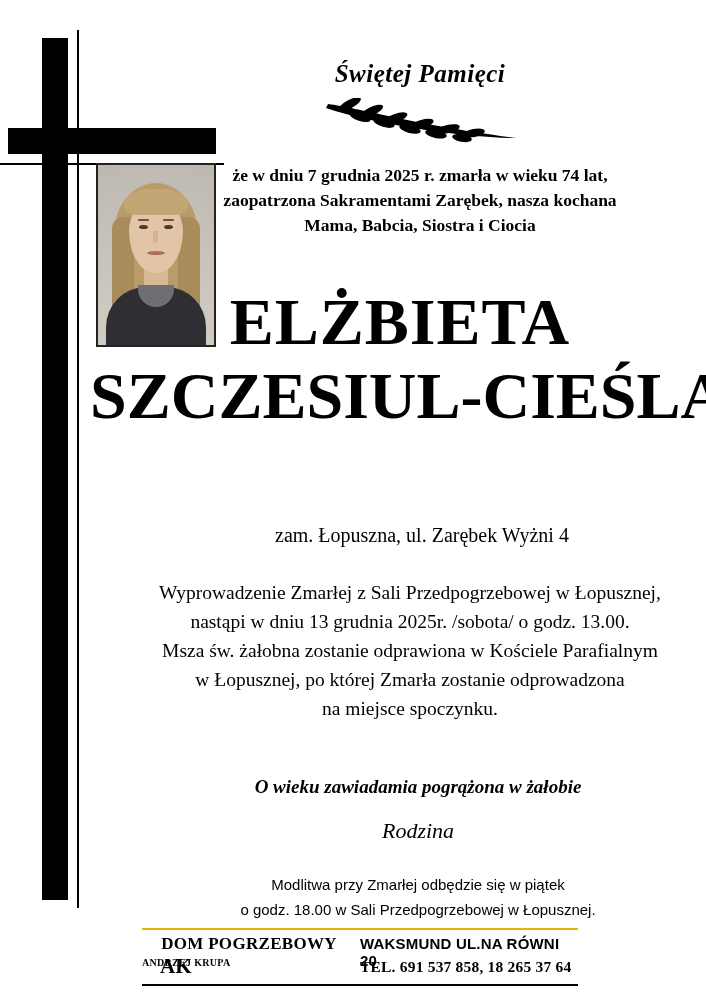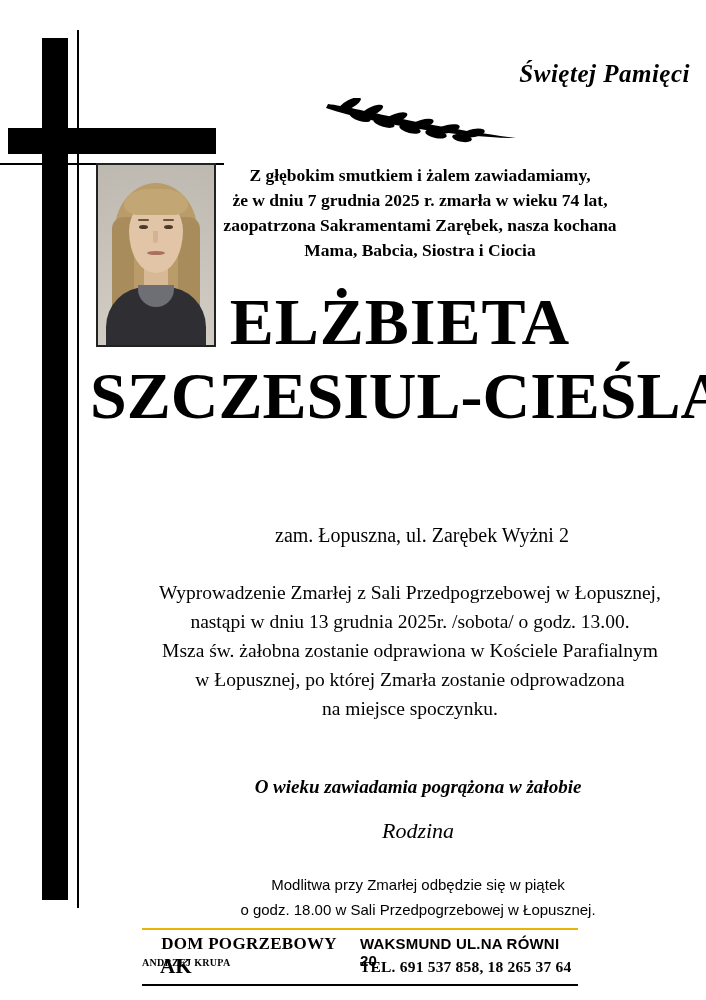--- a/index.html
+++ b/index.html
@@ -200,21 +200,21 @@
     top: 0;
     width: 556px;
     height: 1000px;
   }
 
   .swietej {
     position: absolute;
     left: 0;
     top: 60px;
     width: 540px;
-    text-align: right;
+    text-align: center;
     font-style: italic;
     font-weight: bold;
     font-size: 25px;
     letter-spacing: .5px;
   }
 
   .branch {
     position: absolute;
     left: 170px;
     top: 98px;
@@ -422,32 +422,31 @@
         <ellipse cx="154" cy="35" rx="11" ry="4" transform="rotate(-10 154 35)"></ellipse>
         <ellipse cx="40" cy="19" rx="11" ry="4" transform="rotate(18 40 19)"></ellipse>
         <ellipse cx="64" cy="25" rx="11" ry="4" transform="rotate(16 64 25)"></ellipse>
         <ellipse cx="90" cy="31" rx="11" ry="4" transform="rotate(14 90 31)"></ellipse>
         <ellipse cx="116" cy="36" rx="11" ry="4" transform="rotate(12 116 36)"></ellipse>
         <ellipse cx="142" cy="40" rx="10" ry="3.8" transform="rotate(10 142 40)"></ellipse>
       </g>
     </svg>
 
     <div class="intro">
-      <div>Z głębokim smutkiem i żalem zawiadamiamy,</div>
       <div>że w dniu 7 grudnia 2025 r. zmarła w wieku 74 lat,</div>
       <div>zaopatrzona Sakramentami Zarębek, nasza kochana</div>
       <div>Mama, Babcia, Siostra i Ciocia</div>
     </div>
 
     <div class="name-block">
       <div class="name-line-1">ELŻBIETA</div>
       <div class="name-line-2">SZCZESIUL-CIEŚLAK</div>
     </div>
 
-    <div class="address">zam. Łopuszna, ul. Zarębek Wyżni 2</div>
+    <div class="address">zam. Łopuszna, ul. Zarębek Wyżni 4</div>
 
     <div class="details">
       <div>Wyprowadzenie Zmarłej z Sali Przedpogrzebowej w Łopusznej,</div>
       <div>nastąpi w dniu 13 grudnia 2025r. /sobota/ o godz. 13.00.</div>
       <div>Msza św. żałobna zostanie odprawiona w Kościele Parafialnym</div>
       <div>w Łopusznej, po której Zmarła zostanie odprowadzona</div>
       <div>na miejsce spoczynku.</div>
     </div>
 
     <div class="notice-bold">O wieku zawiadamia pogrążona w żałobie</div>

